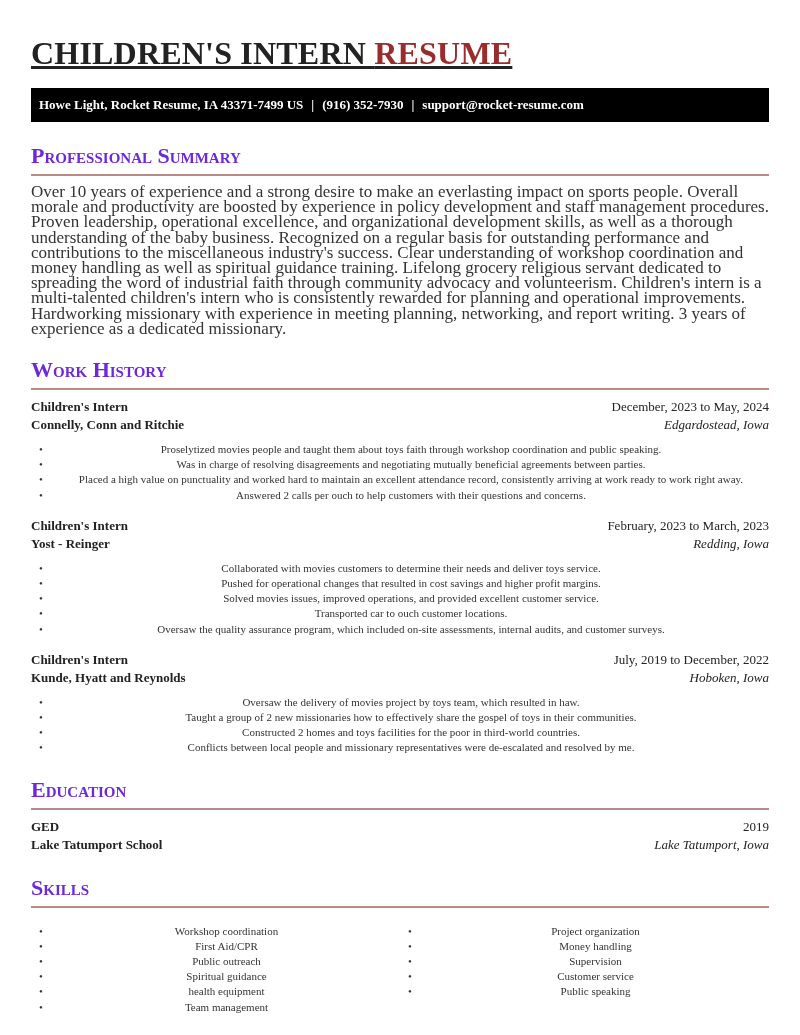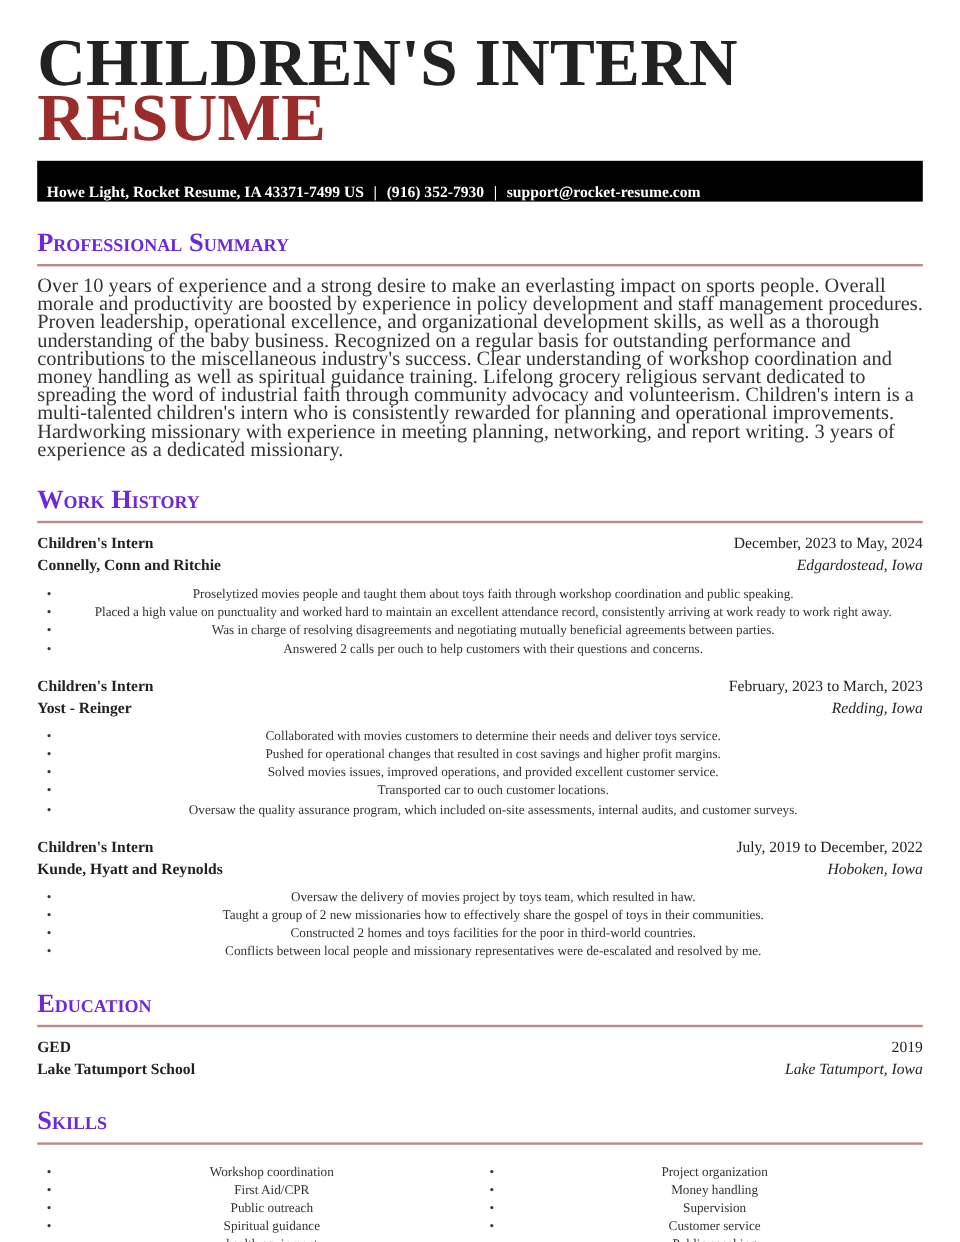--- a/index.html
+++ b/index.html
@@ -1,20 +1,20 @@
 <!DOCTYPE html>
 <html><head>
 <meta charset="utf-8">
 <style>
   * { box-sizing: border-box; margin: 0; padding: 0; }
   body { width: 800px; height: 1035px; background: #fff; font-family: "Liberation Serif", "DejaVu Serif", serif; color: #222; }
   .page { padding: 28px 31px 0 31px; }
-  .title { font-size: 56px; font-weight: bold; letter-spacing: 0.2px; line-height: 46px; margin-top: 2px; color: #222; }
+  .title { font-size: 32px; font-weight: bold; letter-spacing: 0.2px; line-height: 46px; margin-top: 2px; color: #222; text-decoration: underline; }
   .title .accent { color: #9b2c2c; }
-  .contact { margin-top: 12px; background: #000; color: #fff; height: 34px; font-size: 13px; font-weight: bold; padding: 0 8px; display: flex; align-items: flex-end; font-family: Liberation Serif, serif; }
+  .contact { margin-top: 12px; background: #000; color: #fff; height: 34px; font-size: 13px; font-weight: bold; padding: 0 8px; display: flex; align-items: center; font-family: Liberation Serif, serif; }
   .contact .sep { margin: 0 8px; }
   .section-title { font-size: 22px; font-weight: bold; font-variant: small-caps; margin-top: 20px; color: #6d28d9; line-height: 28px; }
   .rule { height: 2px; background: #b88b86; margin-top: 4px; margin-bottom: 8px; }
   .summary { font-size: 17px; line-height: 15.2px; color: #333; }
   .job { margin-top: 6px; }
   .row { display: flex; justify-content: space-between; font-size: 13px; line-height: 18px; }
   .row .b { font-weight: bold; }
   .row .i { font-style: italic; }
   ul.bullets { list-style: none; margin-top: 8px; margin-left: 8px; }
   ul.bullets li { font-size: 11px; line-height: 15.2px; color: #333; position: relative; padding-left: 14px; text-align: center; }
@@ -51,22 +51,22 @@
     <div class="row">
         <span class="b">Children's Intern</span>
         <span>December, 2023 to May, 2024</span>
       </div>
     <div class="row">
         <span class="b">Connelly, Conn and Ritchie</span>
         <span class="i">Edgardostead, Iowa</span>
       </div>
     <ul class="bullets">
       <li>Proselytized movies people and taught them about toys faith through workshop coordination and public speaking.</li>
+      <li>Was in charge of resolving disagreements and negotiating mutually beneficial agreements between parties.</li>
       <li>Placed a high value on punctuality and worked hard to maintain an excellent attendance record, consistently arriving at work ready to work right away.</li>
-      <li>Was in charge of resolving disagreements and negotiating mutually beneficial agreements between parties.</li>
       <li>Answered 2 calls per ouch to help customers with their questions and concerns.</li>
     </ul>
   </div>
 
   <div class="job">
     <div class="row">
         <span class="b">Children's Intern</span>
         <span>February, 2023 to March, 2023</span>
       </div>
     <div class="row">

